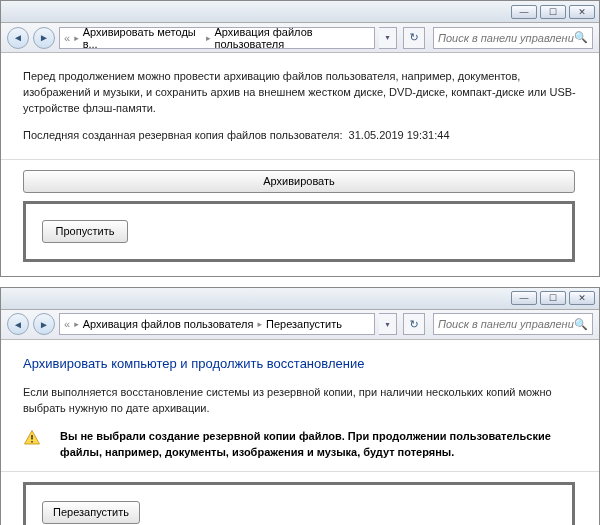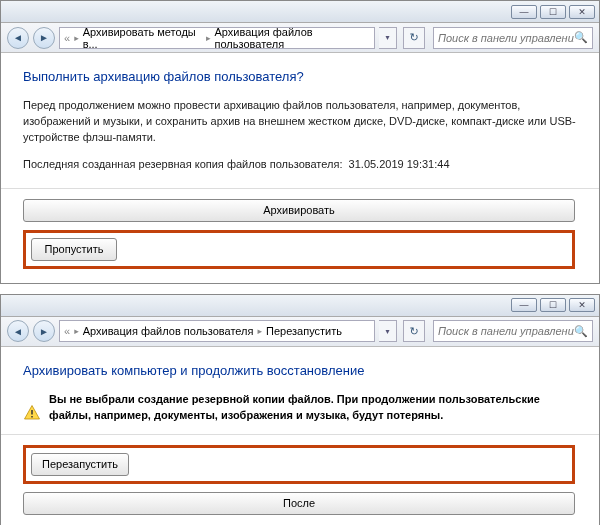--- a/index.html
+++ b/index.html
@@ -16,22 +16,22 @@
 .search { width: 160px; height: 22px; border: 1px solid #aab; background: #fff; margin-left: 4px; display: flex; align-items: center; padding: 0 4px; }
 .search input { border: none; outline: none; font-size: 11px; font-style: italic; color: #888; width: 100%; background: transparent; font-family: inherit; }
 .search .sicon { color: #579; font-size: 11px; }
 .content { padding: 16px 22px 14px 22px; }
 .heading { color: #003399; font-size: 13px; margin-bottom: 14px; }
 .para { font-size: 11px; color: #222; line-height: 1.45; margin-bottom: 12px; }
 .lastbk { font-size: 11px; color: #222; margin-bottom: 18px; }
 .sep { border-top: 1px solid #ddd; margin: 10px -22px 10px -22px; }
 .btnrow { display: flex; justify-content: flex-end; gap: 8px; padding-right: 2px; flex-direction: column; }
 .btn { min-width: 86px; height: 23px; border: 1px solid #888; border-radius: 3px; background: linear-gradient(#fefefe,#e4e4e4); font-size: 11px; font-family: inherit; padding: 0 10px; cursor: default; }
-.hl { border: 3px solid #c2410c; padding: 5px; display: inline-block; }
-.warnrow { display: flex; gap: 8px; align-items: flex-end; margin-bottom: 10px; }
+.hl { border: 3px solid #737373; padding: 16px; display: inline-block; }
+.warnrow { display: flex; gap: 19px; align-items: flex-start; margin-bottom: 10px; }
 .warnicon { width: 18px; flex-shrink: 0; }
 .warnicon svg { width: 18px; height: 18px; }
 .bold { font-weight: bold; font-size: 11px; line-height: 1.45; }
 </style>
 </head>
 <body>
 
 <div class="window">
   <div class="titlebar">
     <div class="tbtn">—</div>
@@ -49,21 +49,20 @@
       <span>Архивация файлов пользователя</span>
     </div>
     <div class="addrdrop">▾</div>
     <div class="refresh">↻</div>
     <div class="search">
       <input placeholder="Поиск в панели управления" style="">
       <span class="sicon">🔍</span>
     </div>
   </div>
   <div class="content">
-    <div class="heading">Выполнить архивацию файлов пользователя?</div>
     <div class="para">Перед продолжением можно провести архивацию файлов пользователя, например, документов, изображений и музыки, и сохранить архив на внешнем жестком диске, DVD-диске, компакт-диске или USB-устройстве флэш-памяти.</div>
     <div class="lastbk">
       <span>Последняя созданная резервная копия файлов пользователя:</span>
       &nbsp;<span>31.05.2019 19:31:44</span>
     </div>
     <div class="sep"></div>
     <div class="btnrow">
       <button class="btn">Архивировать</button>
       <span class="hl">
         <button class="btn">Пропустить</button>
@@ -90,20 +89,21 @@
     </div>
     <div class="addrdrop">▾</div>
     <div class="refresh">↻</div>
     <div class="search">
       <input placeholder="Поиск в панели управления" style="">
       <span class="sicon">🔍</span>
     </div>
   </div>
   <div class="content">
     <div class="heading">Архивировать компьютер и продолжить восстановление</div>
+    <div class="para">Если выполняется восстановление системы из резервной копии, при наличии нескольких копий можно выбрать нужную по дате архивации.</div>
     <div class="warnrow">
       <div class="warnicon">
         <svg viewBox="0 0 24 24">
             <path d="M12 2 L22 20 L2 20 Z" fill="#ffd84a" stroke="#b88a00" stroke-width="1"></path>
             <rect x="11" y="8" width="2" height="6" fill="#333"></rect>
             <rect x="11" y="16" width="2" height="2" fill="#333"></rect>
           </svg>
       </div>
       <div class="bold">Вы не выбрали создание резервной копии файлов. При продолжении пользовательские файлы, например, документы, изображения и музыка, будут потеряны.</div>
     </div>

